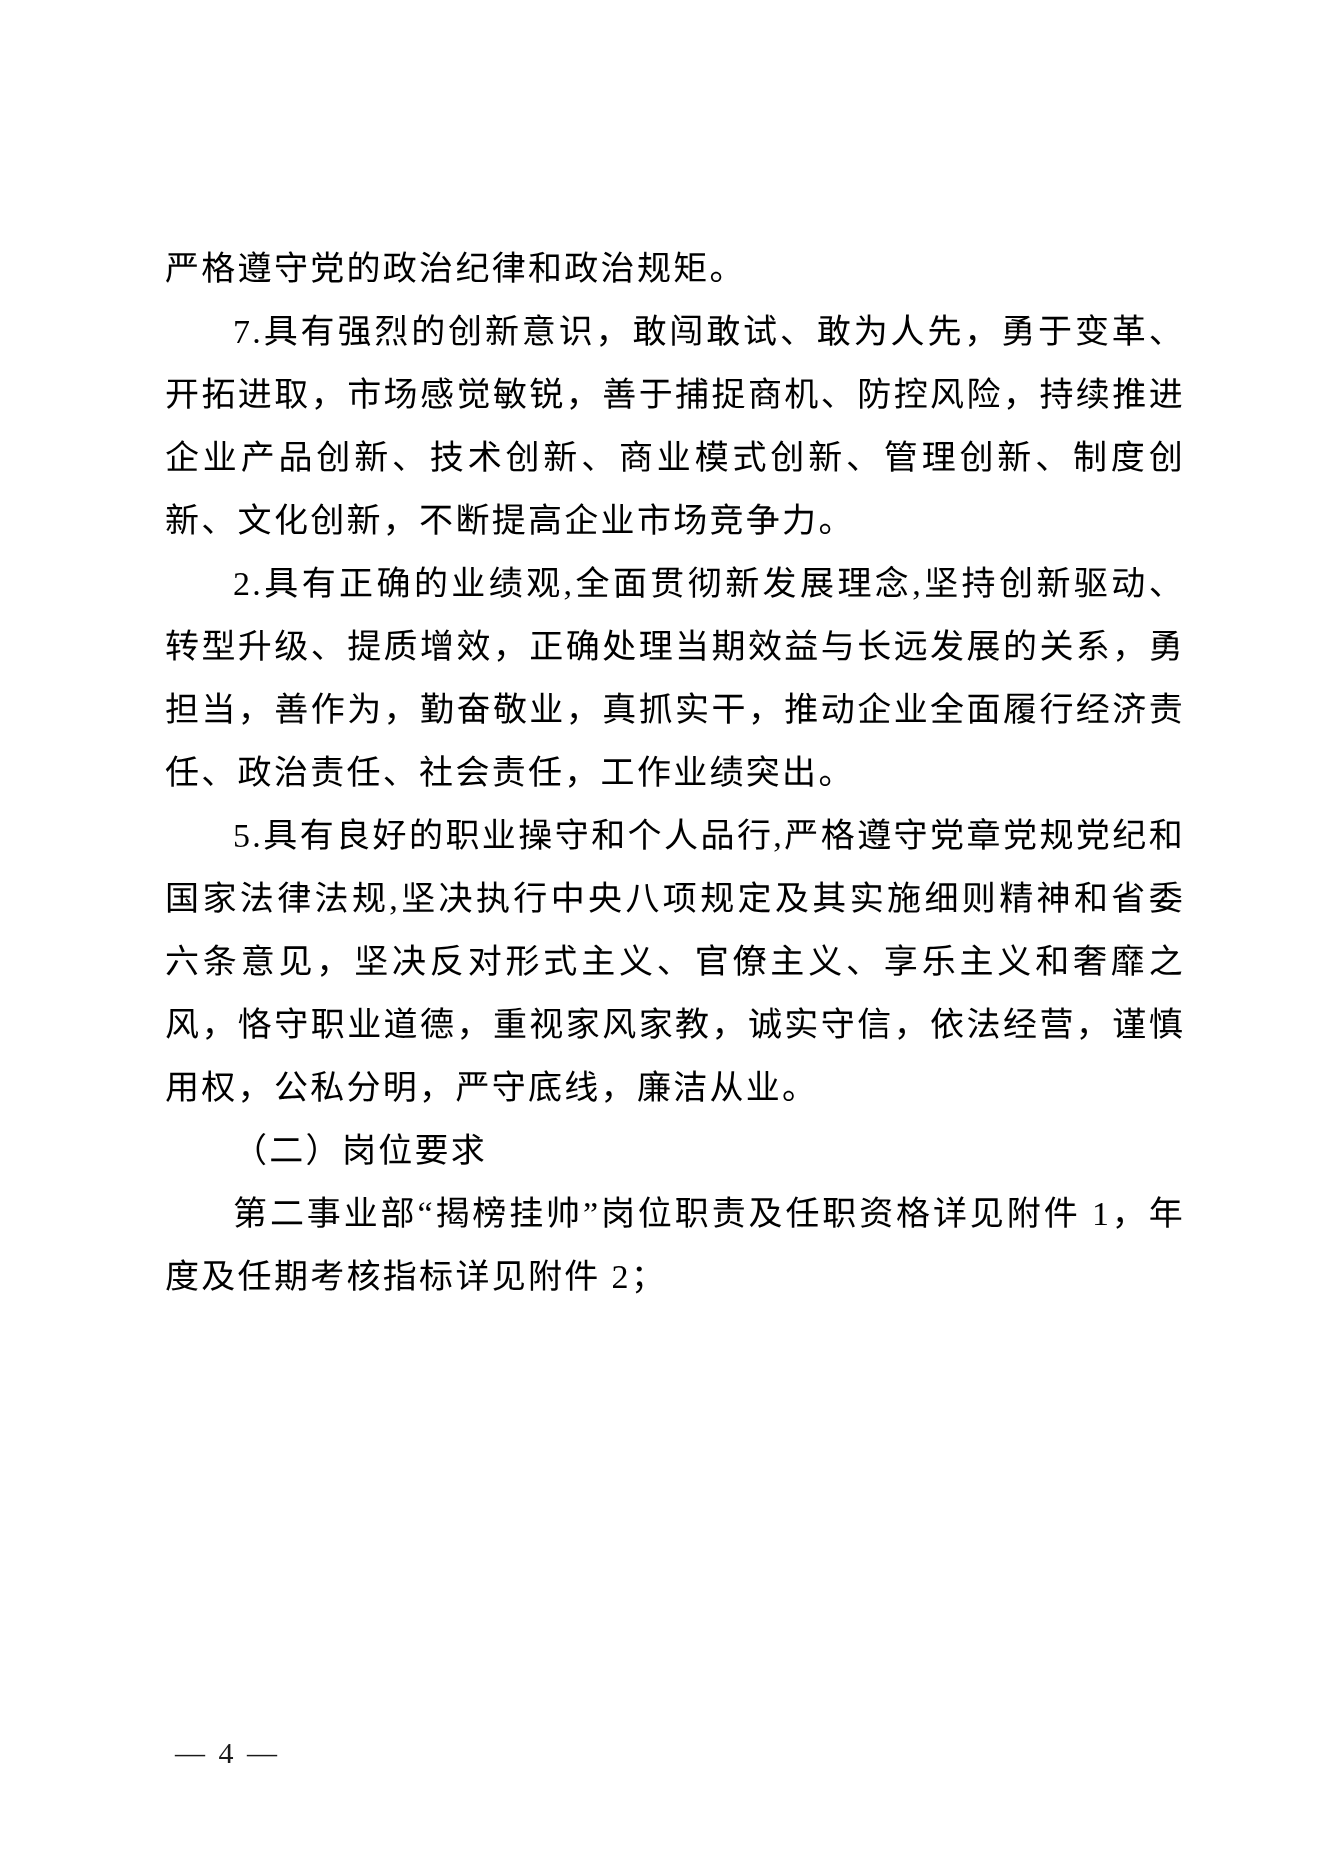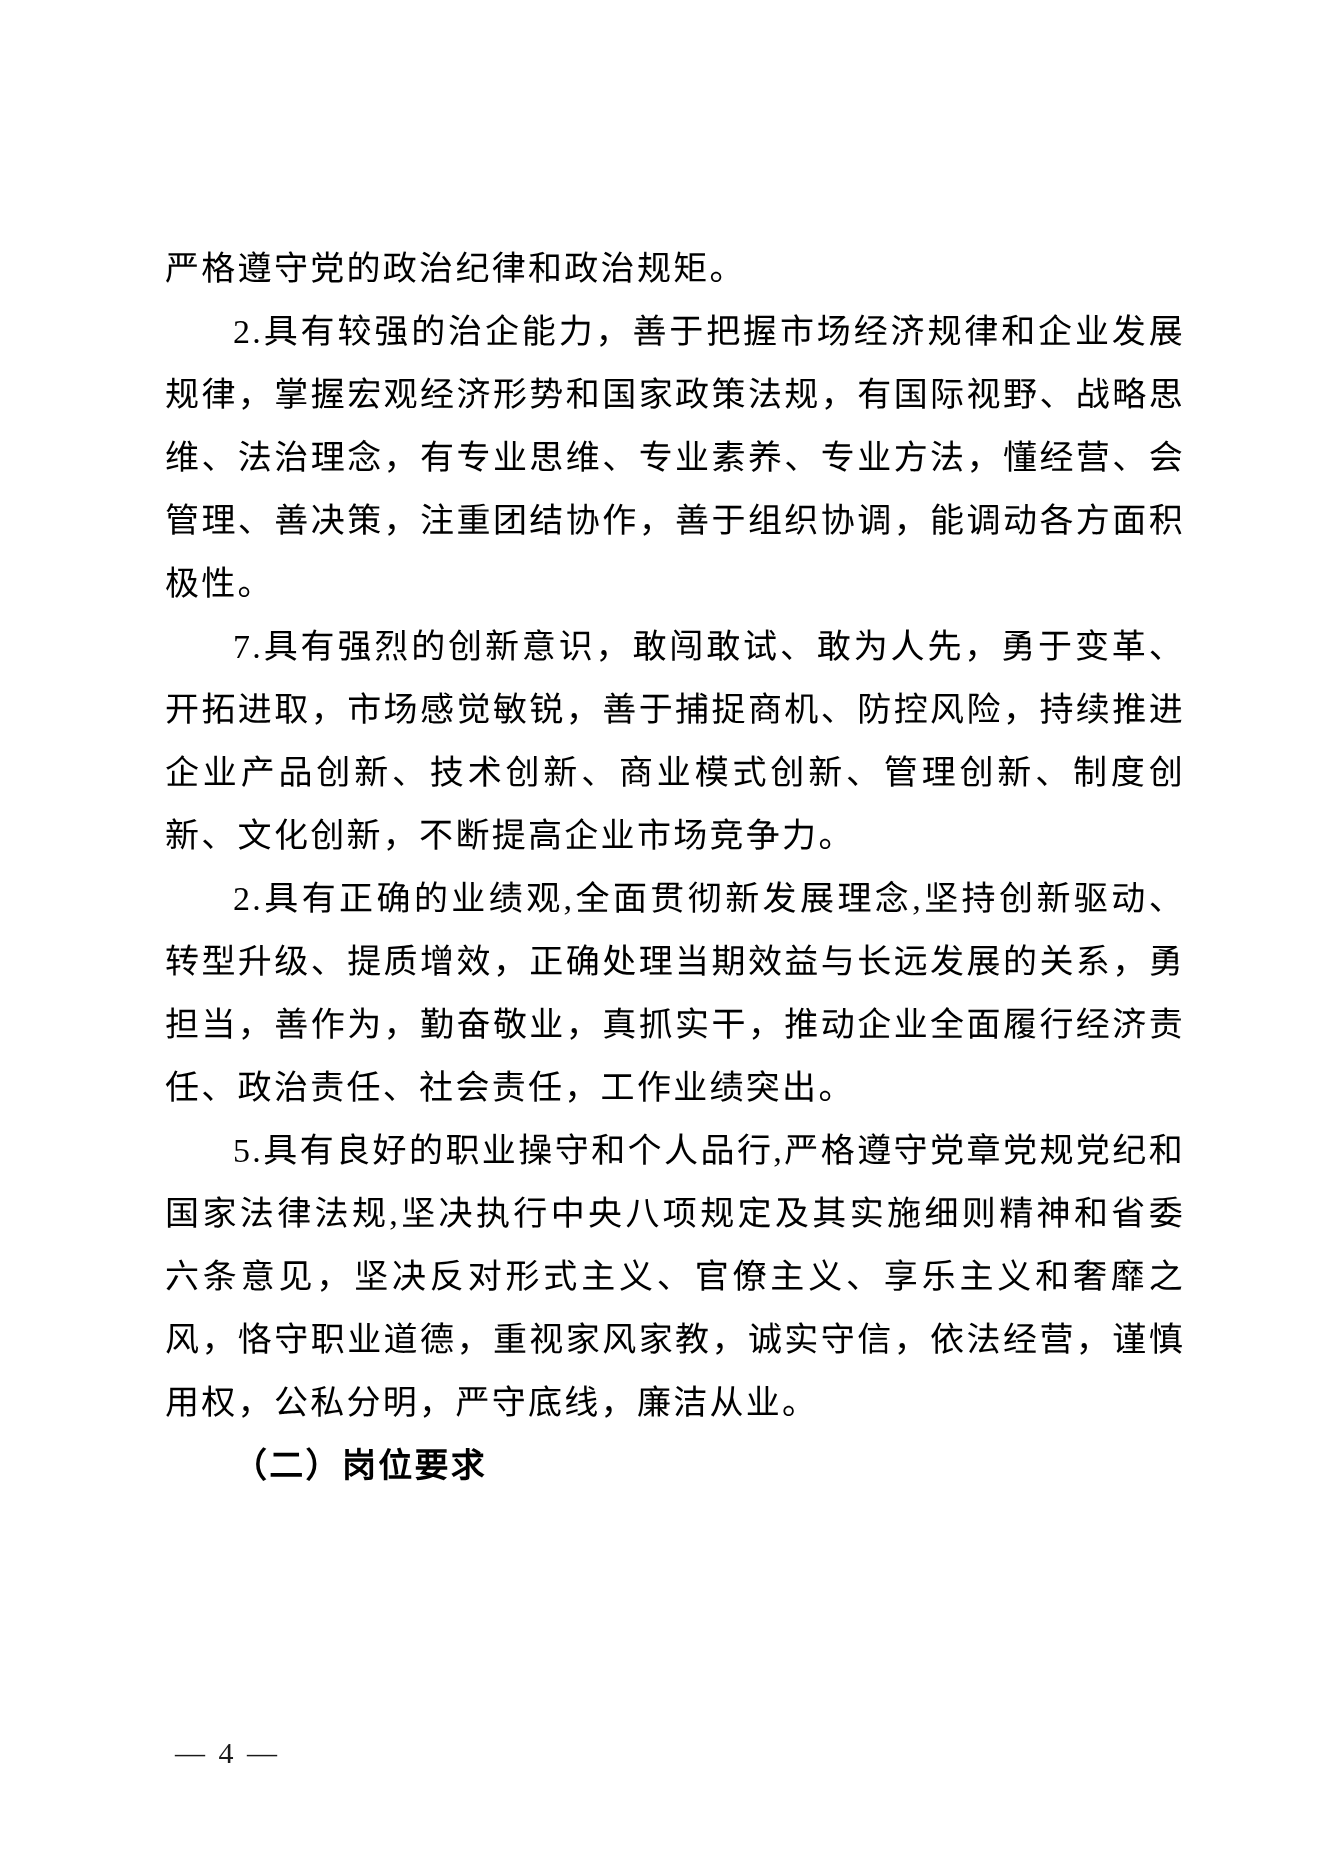--- a/index.html
+++ b/index.html
@@ -31,42 +31,42 @@
     letter-spacing: 2.3px;
     text-align: justify;
     text-justify: inter-ideograph;
     font-weight: 400;
     word-break: break-all;
   }
   .content p.indent {
     text-indent: 2em;
   }
   .content p.heading {
-    font-weight: 700;
+    font-weight: 400;
     text-indent: 2em;
   }
   .footer {
     position: absolute;
     left: 175px;
     top: 1736px;
     font-size: 30px;
     letter-spacing: 3px;
     color: #1a1a1a;
     font-family: "Liberation Serif", "DejaVu Serif", serif;
   }
 </style>
 </head>
 <body>
 
 <div class="page">
   <div class="content">
     <p>严格遵守党的政治纪律和政治规矩。</p>
-    <p class="indent">2.具有较强的治企能力，善于把握市场经济规律和企业发展规律，掌握宏观经济形势和国家政策法规，有国际视野、战略思维、法治理念，有专业思维、专业素养、专业方法，懂经营、会管理、善决策，注重团结协作，善于组织协调，能调动各方面积极性。</p>
     <p class="indent">7.具有强烈的创新意识，敢闯敢试、敢为人先，勇于变革、开拓进取，市场感觉敏锐，善于捕捉商机、防控风险，持续推进企业产品创新、技术创新、商业模式创新、管理创新、制度创新、文化创新，不断提高企业市场竞争力。</p>
     <p class="indent">2.具有正确的业绩观,全面贯彻新发展理念,坚持创新驱动、转型升级、提质增效，正确处理当期效益与长远发展的关系，勇担当，善作为，勤奋敬业，真抓实干，推动企业全面履行经济责任、政治责任、社会责任，工作业绩突出。</p>
     <p class="indent">5.具有良好的职业操守和个人品行,严格遵守党章党规党纪和国家法律法规,坚决执行中央八项规定及其实施细则精神和省委六条意见，坚决反对形式主义、官僚主义、享乐主义和奢靡之风，恪守职业道德，重视家风家教，诚实守信，依法经营，谨慎用权，公私分明，严守底线，廉洁从业。</p>
     <p class="heading">（二）岗位要求</p>
+    <p class="indent">第二事业部“揭榜挂帅”岗位职责及任职资格详见附件 1，年度及任期考核指标详见附件 2；</p>
   </div>
 
   <div class="footer">
     <span>— 4 —</span>
   </div>
 </div>
 
 </body></html>

